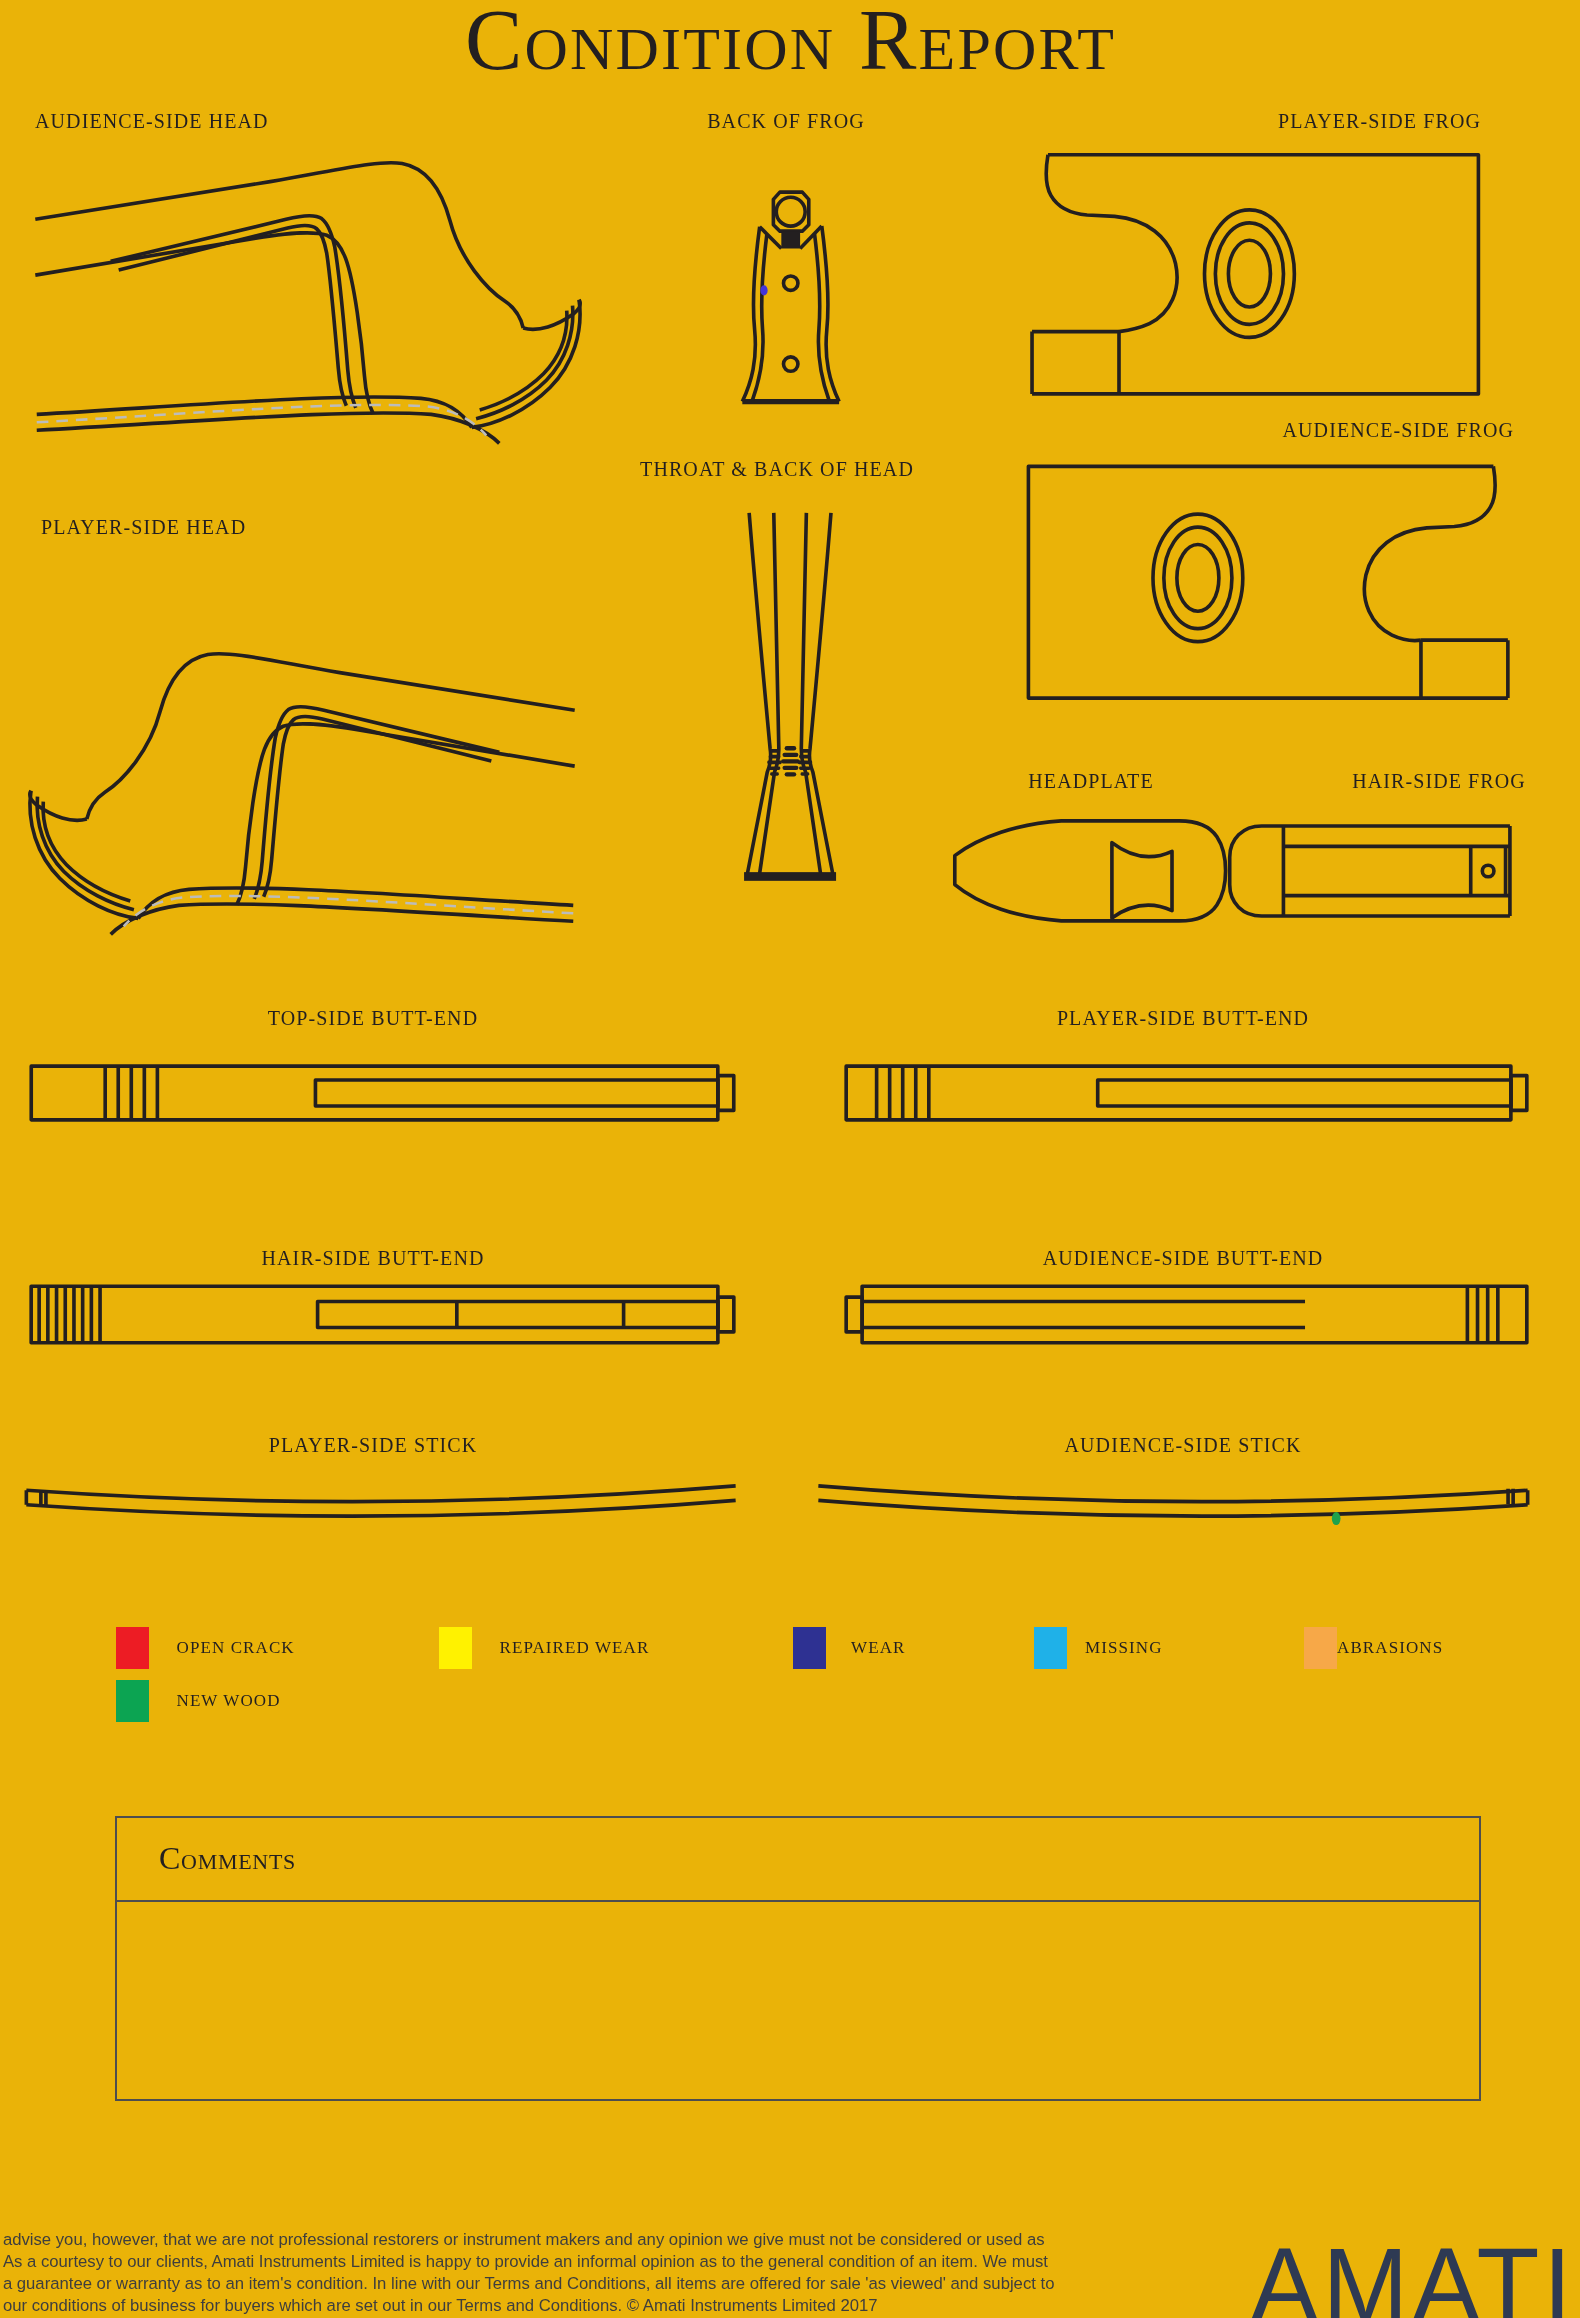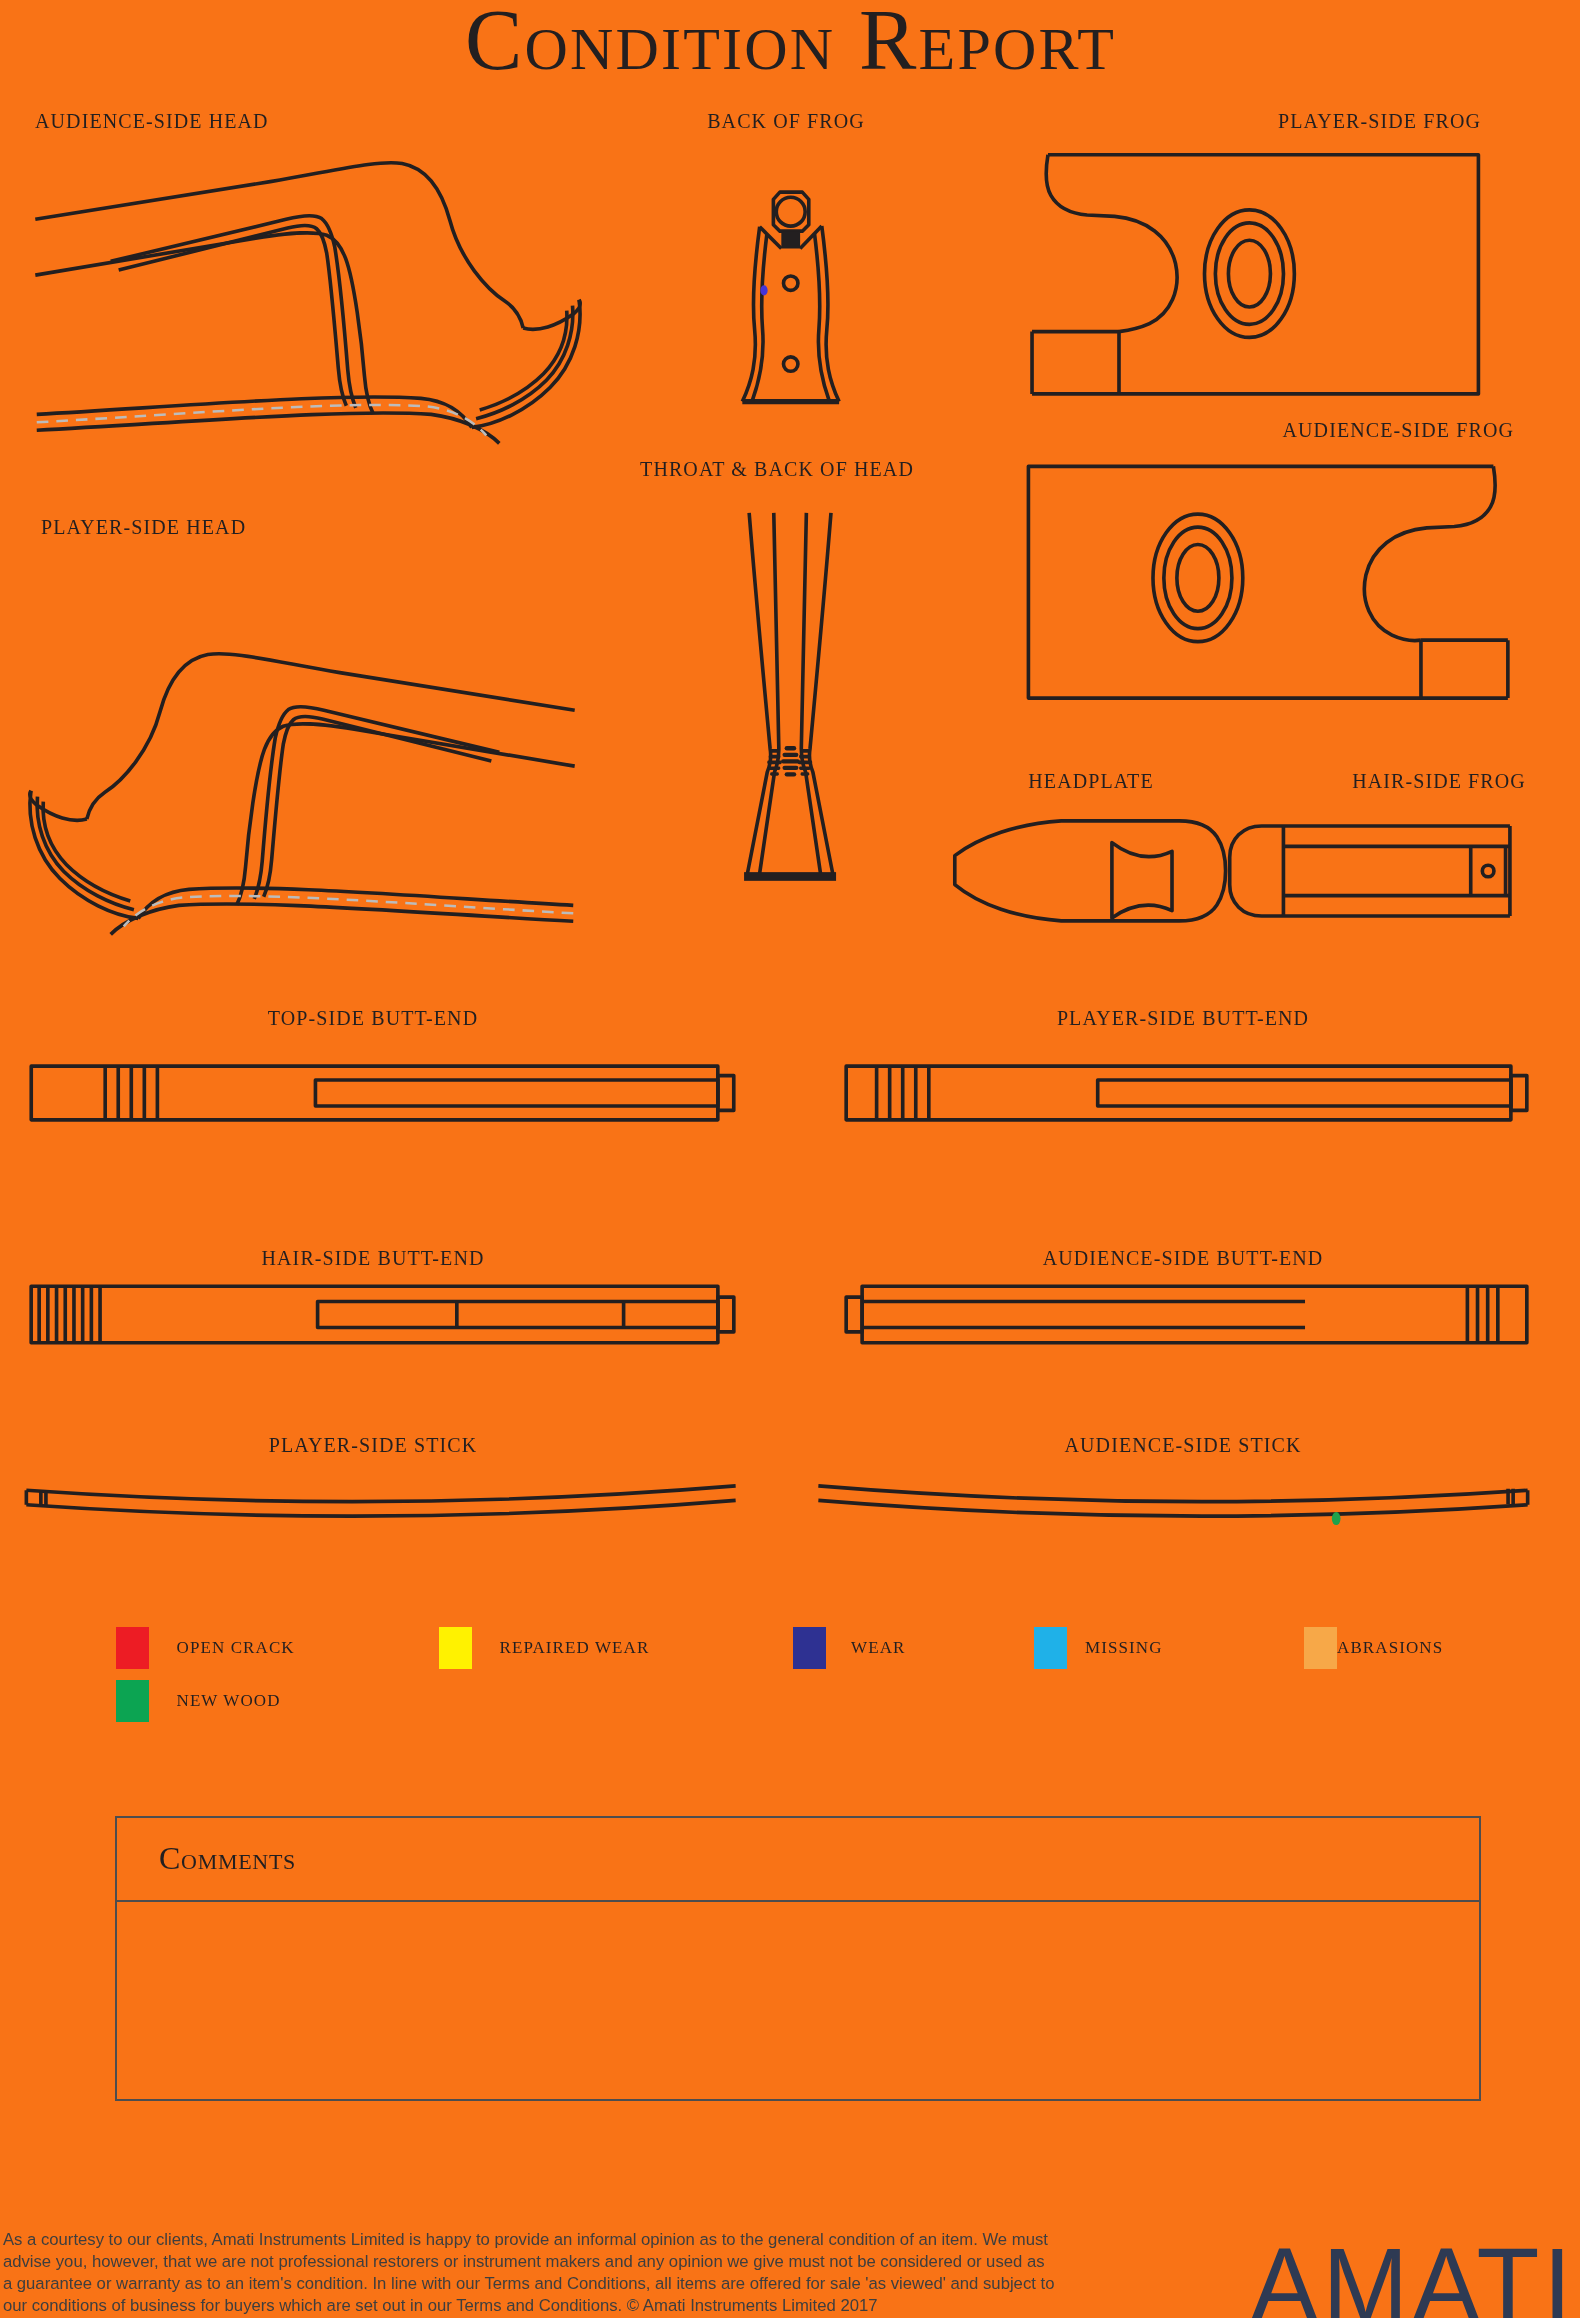--- a/index.html
+++ b/index.html
@@ -1,16 +1,16 @@
 <!DOCTYPE html>
 <html style="font-size:11.6px"><head>
 <meta charset="utf-8">
 <style>
   html,body{margin:0;padding:0;background:#ffffff;}
-  #page{position:relative;width:1581px;height:2319px;background:#f97316;overflow:hidden;
+  #page{position:relative;width:1581px;height:2319px;background:#eab308;overflow:hidden;
         font-family:"Liberation Serif",serif;color:#231F20;}
   .title{position:absolute;top:-10px;left:0;width:100%;text-align:center;
          font-variant:small-caps;font-size:86px;letter-spacing:2.2px;color:#231F20;}
   .dlabel{position:absolute;font-size:20px;letter-spacing:1.1px;color:#231F20;white-space:nowrap;}
   .dlabel.center{transform:translateX(-50%);}
   svg{position:absolute;}
   svg .ln{stroke:#231F20;stroke-width:5;fill:none;stroke-linejoin:round;}
   svg .thick{stroke-width:7;}
   svg .fillink{fill:#231F20;stroke:none;}
   svg .dash{stroke:#bcbcbc;stroke-width:3.5;fill:none;stroke-dasharray:16 11;}
@@ -251,22 +251,22 @@
     <span class="legend-label" style="margin-left:27.5px;">NEW WOOD</span>
   </div>
 
   <div id="comments-box">
     <div id="comments-title">Comments</div>
     <div id="comments-divider"></div>
     <div style="position:absolute;left:0;top:84px;width:100%;height:147px;"></div>
   </div>
 
   <div id="footer-text">
+    <div>advise you, however, that we are not professional restorers or instrument makers and any opinion we give must not be considered or used as</div>
     <div>As a courtesy to our clients, Amati Instruments Limited is happy to provide an informal opinion as to the general condition of an item. We must</div>
-    <div>advise you, however, that we are not professional restorers or instrument makers and any opinion we give must not be considered or used as</div>
     <div>a guarantee or warranty as to an item's condition. In line with our Terms and Conditions, all items are offered for sale 'as viewed' and subject to</div>
     <div>our conditions of business for buyers which are set out in our Terms and Conditions. © Amati Instruments Limited 2017</div>
   </div>
 
   <div id="brand-logo">AMATI</div>
 
 </div>
 
 
 </body></html>

